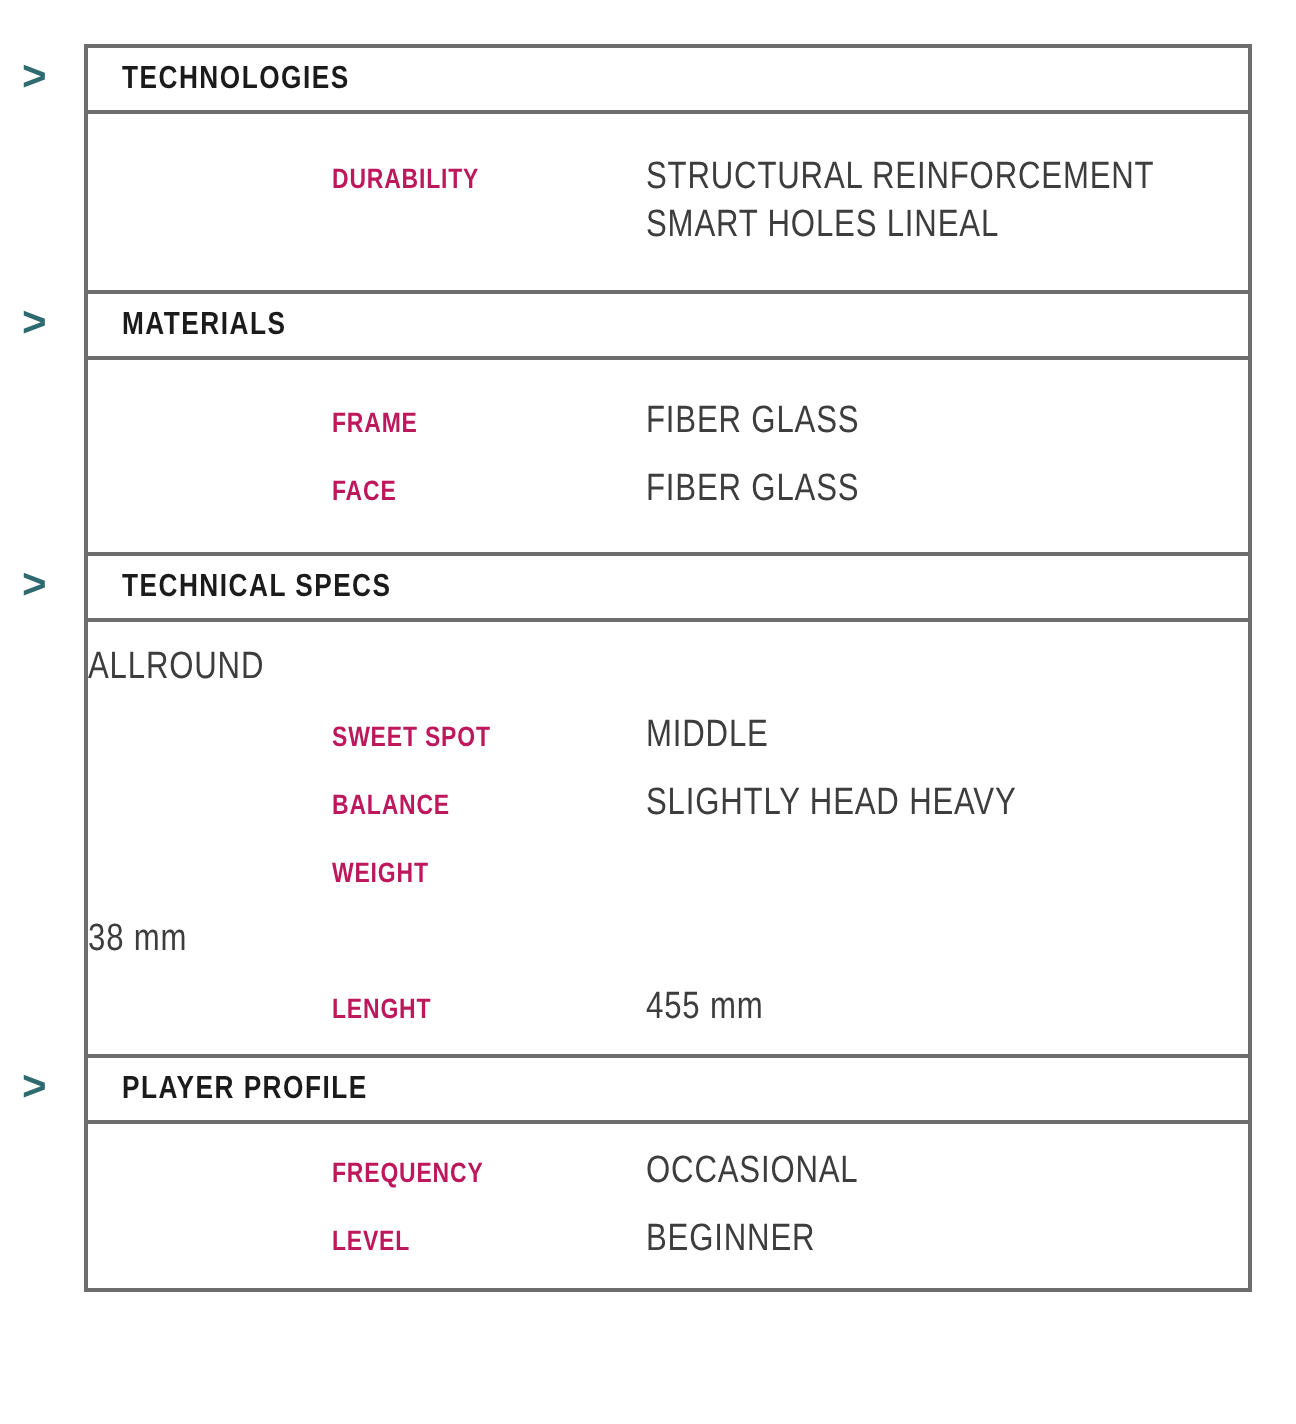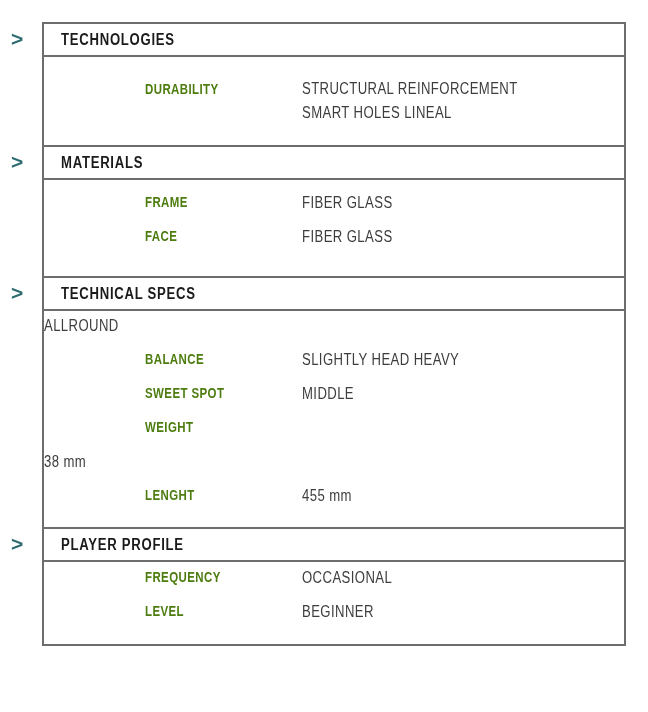--- a/index.html
+++ b/index.html
@@ -62,38 +62,38 @@
   }
 
   .sec-body { background: #ffffff; }
   .pad-1 { padding: 20px 0; }
   .pad-2 { padding: 14px 0; }
   .pad-3 { padding: 6px 0; }
   .pad-4 { padding: 7px 0; }
 
   .spec-row {
     display: flex;
-    align-items: flex-start;
+    align-items: center;
     height: 34px;
   }
   .spec-row.multi { height: auto; align-items: flex-start; }
 
   .spec-label {
-    margin-left: 76px;
+    margin-left: 97px;
     width: 157px;
     flex: 0 0 157px;
     font-size: 14px;
     font-weight: 700;
     letter-spacing: 0.5px;
-    color: #4d7c0f;
+    color: #be185d;
     padding-left: 25px;
   }
   .spec-value {
     flex: 1;
-    font-size: 16px;
+    font-size: 19px;
     font-weight: 400;
     letter-spacing: 0.5px;
     color: #3d3d3d;
   }
   .multi .spec-label .t,
   .multi .spec-value .vline { line-height: 24px; }
   .vline {
     display: block;
     transform: scaleX(0.82);
     transform-origin: 0 50%;
@@ -137,26 +137,26 @@
 
     <div class="sec-header">
       <span class="chev">&gt;</span>
       <span class="t h">TECHNICAL SPECS</span>
     </div>
     <div class="sec-body pad-3">
       <div class="spec-row">
         <span class="spec-value"><span class="t">ALLROUND</span></span>
       </div>
       <div class="spec-row">
+        <span class="spec-label"><span class="t">SWEET SPOT</span></span>
+        <span class="spec-value"><span class="t">MIDDLE</span></span>
+      </div>
+      <div class="spec-row">
         <span class="spec-label"><span class="t">BALANCE</span></span>
         <span class="spec-value"><span class="t">SLIGHTLY HEAD HEAVY</span></span>
-      </div>
-      <div class="spec-row">
-        <span class="spec-label"><span class="t">SWEET SPOT</span></span>
-        <span class="spec-value"><span class="t">MIDDLE</span></span>
       </div>
       <div class="spec-row">
         <span class="spec-label"><span class="t">WEIGHT</span></span>
       </div>
       <div class="spec-row">
         <span class="spec-value"><span class="t">38 mm</span></span>
       </div>
       <div class="spec-row">
         <span class="spec-label"><span class="t">LENGHT</span></span>
         <span class="spec-value"><span class="t">455 mm</span></span>

